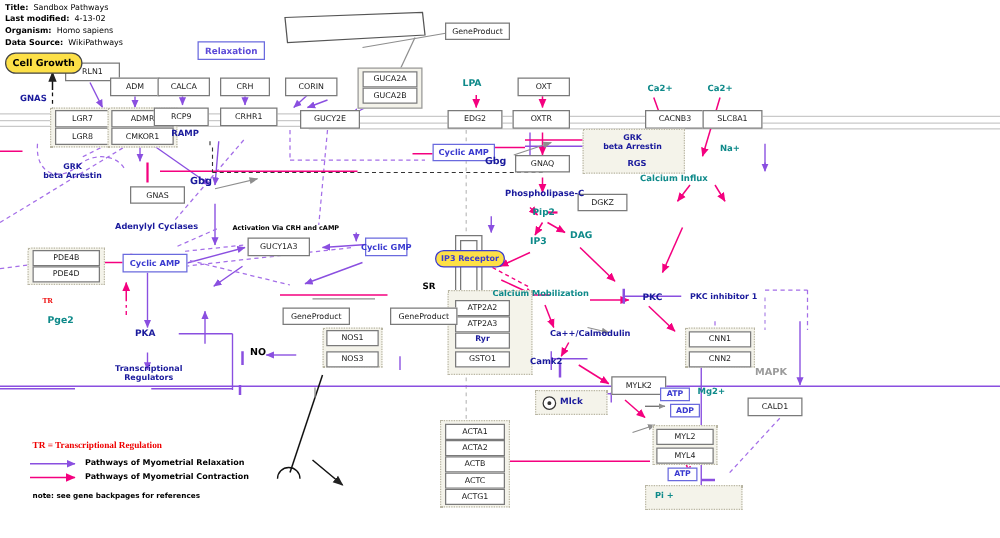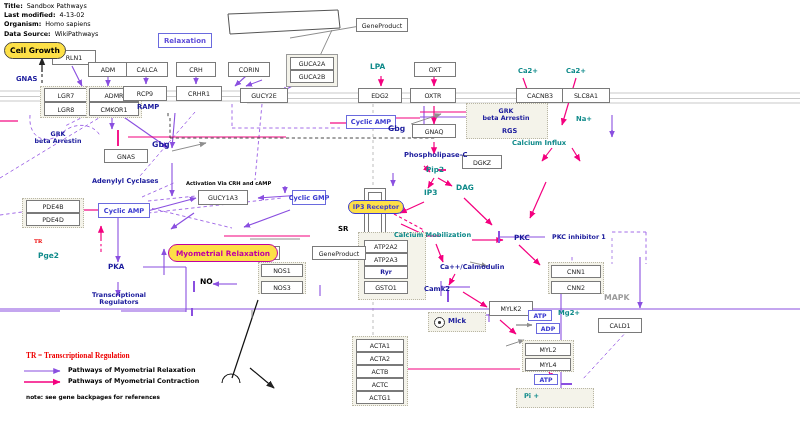--- a/index.html
+++ b/index.html
@@ -471,23 +471,20 @@
   <div class="chip" style="left:566px;top:393px;width:24px;height:11px;">
       <span>ADP</span>
     </div>
 
   <div class="grp" style="left:516px;top:388px;width:78px;height:20px;"></div>
   <div class="lbl teal" style="left:524px;top:393px;font-size:6.6px;">Pi +</div>
 
   <div class="pill cell" style="left:4px;top:42px;width:62px;height:17px;">
       <span>Cell Growth</span>
     </div>
-  <div class="pill relax" style="left:168px;top:244px;width:110px;height:18px;">
-      <span>Myometrial Relaxation</span>
-    </div>
   <div class="pill ip3r" style="left:348px;top:200px;width:56px;height:14px;">
       <span>IP3 Receptor</span>
     </div>
 
   <div class="grp" style="left:428px;top:312px;width:58px;height:20px;"></div>
   <div class="pcirc" style="left:434px;top:317px;"></div>
   <div class="lbl navy" style="left:448px;top:318px;font-size:7px;">Mlck</div>
 
   <div class="lbl navy" style="left:16px;top:76px;font-size:6.8px;">GNAS</div>
   <div class="lbl navy" style="left:137px;top:104px;font-size:6.8px;">RAMP</div>

